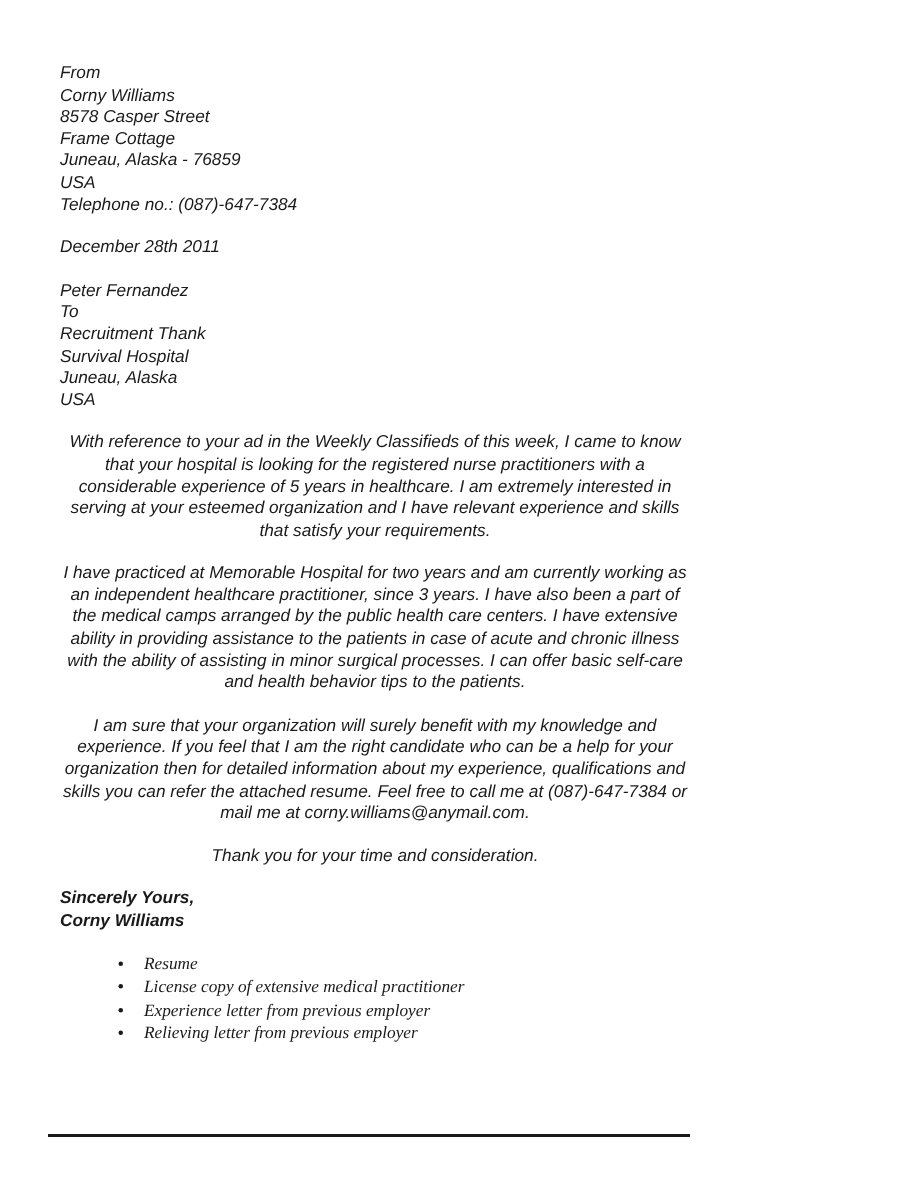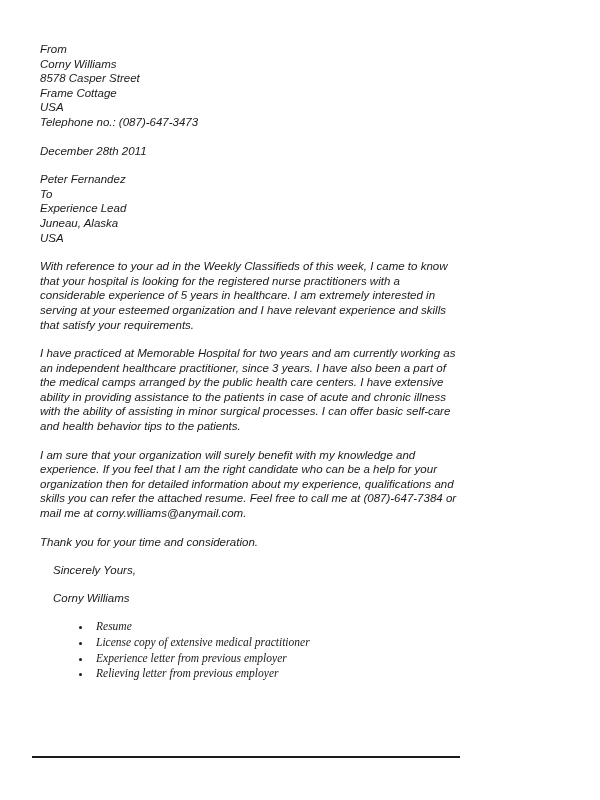--- a/index.html
+++ b/index.html
@@ -22,24 +22,25 @@
     color: #1a1a1a;
   }
   .block {
     margin: 0 0 14px 0;
   }
   .line {
     white-space: pre-wrap;
   }
   p.para {
     margin: 0 0 14px 0;
-    text-align: left;
+    text-align: center;
   }
   .signoff div {
-    margin: 13px;
+    margin: 0;
+    font-weight: bold;
   }
   ul.enclosure-list {
     margin: 12px 0 0 0;
     padding-left: 52px;
   }
   ul.enclosure-list li {
     margin: 0 0 1px 0;
     padding-left: 4px;
     font-family: Liberation Serif, serif;
   }
@@ -56,30 +57,32 @@
 </head>
 <body>
 
 <div class="page">
 
   <div class="block">
     <div class="line">From</div>
     <div class="line">Corny Williams</div>
     <div class="line">8578 Casper Street</div>
     <div class="line">Frame Cottage</div>
+    <div class="line">Juneau, Alaska - 76859</div>
     <div class="line">USA</div>
-    <div class="line">Telephone no.: (087)-647-3473</div>
+    <div class="line">Telephone no.: (087)-647-7384</div>
   </div>
 
   <div class="block">December 28th 2011</div>
 
   <div class="block">
     <div class="line">Peter Fernandez</div>
     <div class="line">To</div>
-    <div class="line">Experience Lead</div>
+    <div class="line">Recruitment Thank</div>
+    <div class="line">Survival Hospital</div>
     <div class="line">Juneau, Alaska</div>
     <div class="line">USA</div>
   </div>
 
 
   <p class="para">With reference to your ad in the Weekly Classifieds of this week, I came to know that your hospital is looking for the registered nurse practitioners with a considerable experience of 5 years in healthcare. I am extremely interested in serving at your esteemed organization and I have relevant experience and skills that satisfy your requirements.</p>
   <p class="para">I have practiced at Memorable Hospital for two years and am currently working as an independent healthcare practitioner, since 3 years. I have also been a part of the medical camps arranged by the public health care centers. I have extensive ability in providing assistance to the patients in case of acute and chronic illness with the ability of assisting in minor surgical processes. I can offer basic self-care and health behavior tips to the patients.</p>
   <p class="para">I am sure that your organization will surely benefit with my knowledge and experience. If you feel that I am the right candidate who can be a help for your organization then for detailed information about my experience, qualifications and skills you can refer the attached resume. Feel free to call me at (087)-647-7384 or mail me at corny.williams@anymail.com.</p>
 
   <p class="para">Thank you for your time and consideration.</p>

